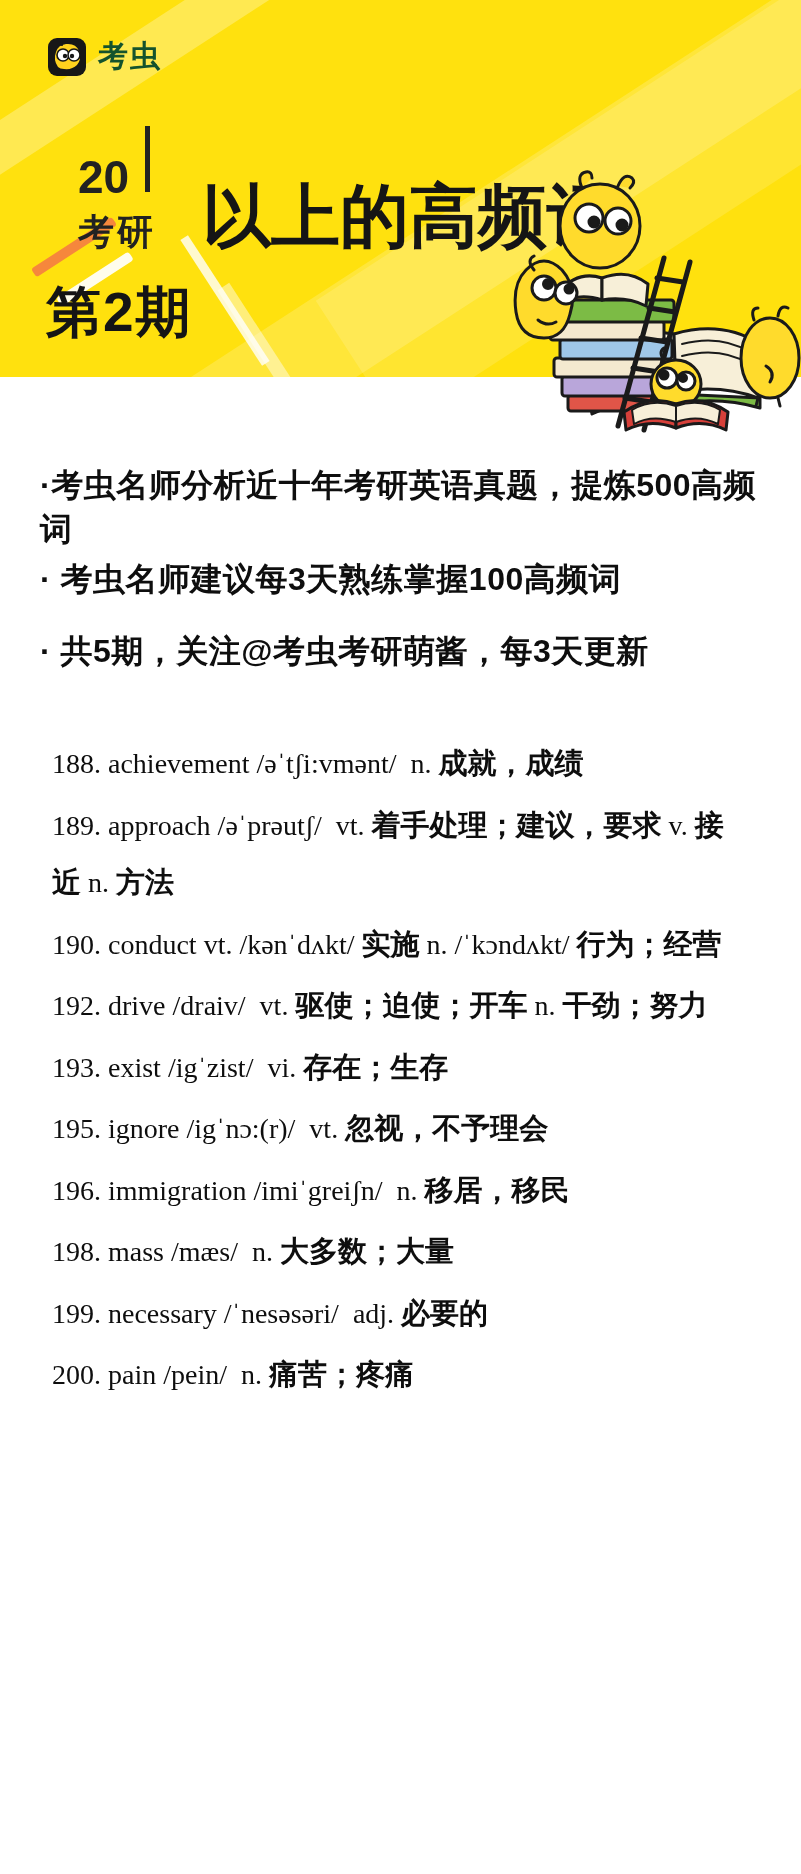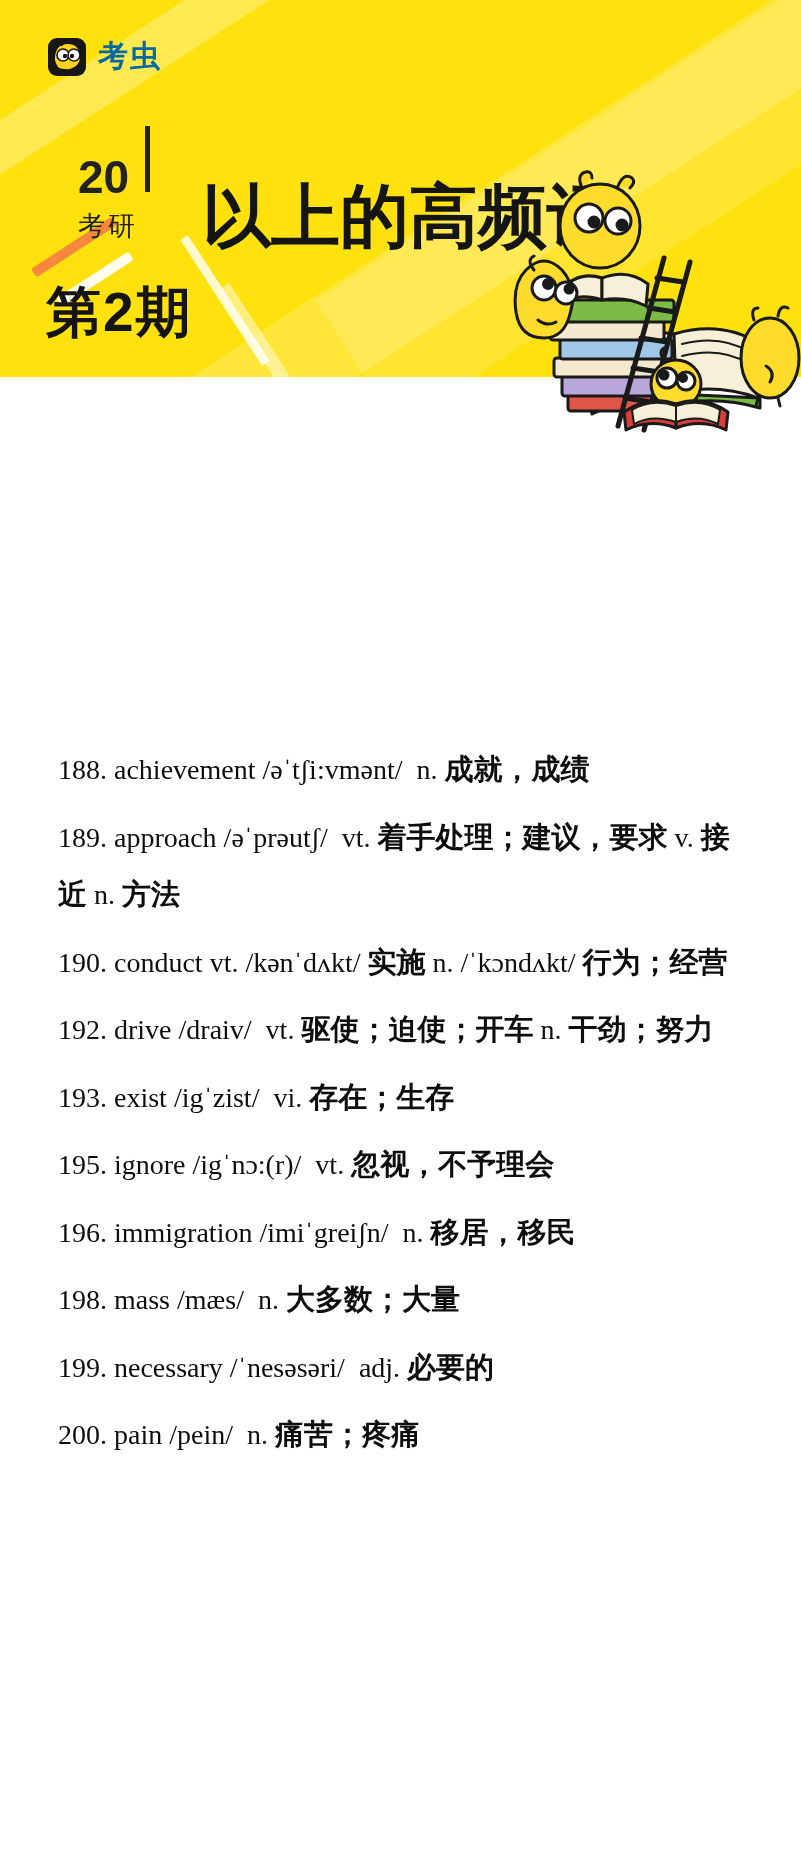--- a/index.html
+++ b/index.html
@@ -9,37 +9,37 @@
   .hero{position:absolute;left:0;top:0;width:801px;height:377px;background:#FFE10E;overflow:hidden;}
   .stripe{position:absolute;}
   .stripe-a{left:-150px;top:185px;width:1300px;height:90px;background:rgba(255,255,255,0.18);transform:rotate(-33deg);}
   .stripe-b{left:280px;top:30px;width:950px;height:150px;background:rgba(255,255,255,0.14);transform:rotate(-33deg);}
   .stripe-c{left:-90px;top:14px;width:520px;height:46px;background:rgba(255,255,255,0.28);transform:rotate(-33deg);}
   .stripe-orange{left:26px;top:242px;width:96px;height:10px;border-radius:3px;transform:rotate(-33deg);}
   .stripe-white{left:52px;top:274px;width:86px;height:10px;border-radius:3px;background:#ffffff;opacity:.92;transform:rotate(-33deg);}
   .stripe-thin1{left:150px;top:296px;width:150px;height:9px;background:rgba(255,255,255,.8);transform:rotate(57deg);}
   .stripe-thin2{left:196px;top:330px;width:120px;height:14px;background:rgba(255,255,255,.45);transform:rotate(57deg);}
   .brand{position:absolute;left:48px;top:36px;display:flex;align-items:center;}
-  .brand-label{margin-left:12px;font-size:30px;font-weight:800;letter-spacing:2px;color:#0369a1;}
+  .brand-label{margin-left:12px;font-size:30px;font-weight:800;letter-spacing:2px;color:#14532d;}
   .edition{position:absolute;left:78px;top:118px;color:#222;margin-top:36px;}
   .edition-year{font-size:46px;font-weight:900;line-height:1;}
-  .edition-exam{font-size:27px;font-weight:400;letter-spacing:3px;margin-top:8px;}
+  .edition-exam{font-size:36px;font-weight:700;letter-spacing:3px;margin-top:8px;}
   .edition-bar{position:absolute;left:145px;top:126px;width:5px;height:66px;background:#222;}
   .hero-title{position:absolute;left:202px;top:74px;margin:0;font-size:69px;line-height:95px;
               font-weight:900;color:#151515;letter-spacing:0;white-space:nowrap;}
   .issue{position:absolute;left:46px;top:276px;font-size:55px;font-weight:900;color:#151515;letter-spacing:2px;}
   
   .mascots{position:absolute;left:478px;top:158px;width:324px;height:276px;}
   
   .intro{position:absolute;left:40px;top:472px;width:730px;}
   .bullet{height:72px;display:flex;align-items:center;margin:0;font-size:32px;font-weight:800;
           color:#0e0e0e;letter-spacing:.5px;}
   
   .vocab{position:absolute;left:48px;top:731px;width:702px;}
-  .vocab-item{margin:10px;font-size:28px;line-height:57.5px;color:#0e0e0e;white-space:pre-wrap;
+  .vocab-item{margin:4px;font-size:28px;line-height:57.5px;color:#0e0e0e;white-space:pre-wrap;
               font-family:"Liberation Serif","DejaVu Serif",serif;}
   .seg-en{font-family:"Liberation Serif","DejaVu Serif",serif;font-weight:400;}
   .seg-cn{font-family:"Liberation Sans","DejaVu Sans",sans-serif;font-weight:700;font-size:29px;}
 </style>
 </head>
 <body>
 
 <div class="page">
 
   <header class="hero">
@@ -146,20 +146,25 @@
       </g>
       <g>
         <path d="M146,254 Q172,236 198,246 L198,270 Q172,260 148,272 Z" fill="#D7403A"></path>
         <path d="M198,246 Q224,236 250,254 L248,272 Q224,260 198,270 Z" fill="#D7403A"></path>
         <path d="M154,252 Q174,240 198,248 L198,264 Q174,256 156,266 Z" fill="#F7EFD8" stroke-width="2"></path>
         <path d="M198,248 Q222,240 242,252 L240,266 Q220,256 198,264 Z" fill="#F7EFD8" stroke-width="2"></path>
       </g>
     </g>
   </svg>
 
+  <section class="intro">
+      <p class="bullet">·考虫名师分析近十年考研英语真题，提炼500高频词</p>
+      <p class="bullet">· 考虫名师建议每3天熟练掌握100高频词</p>
+      <p class="bullet">· 共5期，关注@考虫考研萌酱，每3天更新</p>
+    </section>
 
   <section class="vocab">
       <p class="vocab-item"><span class="seg-en">188. achievement /əˈtʃi:vmənt/  n. </span><span class="seg-cn">成就，成绩</span></p>
       <p class="vocab-item"><span class="seg-en">189. approach /əˈprəutʃ/  vt. </span><span class="seg-cn">着手处理；建议，要求</span><span class="seg-en"> v. </span><span class="seg-cn">接近</span><span class="seg-en"> n. </span><span class="seg-cn">方法</span></p>
       <p class="vocab-item"><span class="seg-en">190. conduct vt. /kənˈdʌkt/ </span><span class="seg-cn">实施</span><span class="seg-en"> n. /ˈkɔndʌkt/ </span><span class="seg-cn">行为；经营</span></p>
       <p class="vocab-item"><span class="seg-en">192. drive /draiv/  vt. </span><span class="seg-cn">驱使；迫使；开车</span><span class="seg-en"> n. </span><span class="seg-cn">干劲；努力</span></p>
       <p class="vocab-item"><span class="seg-en">193. exist /igˈzist/  vi. </span><span class="seg-cn">存在；生存</span></p>
       <p class="vocab-item"><span class="seg-en">195. ignore /igˈnɔ:(r)/  vt. </span><span class="seg-cn">忽视，不予理会</span></p>
       <p class="vocab-item"><span class="seg-en">196. immigration /imiˈgreiʃn/  n. </span><span class="seg-cn">移居，移民</span></p>
       <p class="vocab-item"><span class="seg-en">198. mass /mæs/  n. </span><span class="seg-cn">大多数；大量</span></p>

